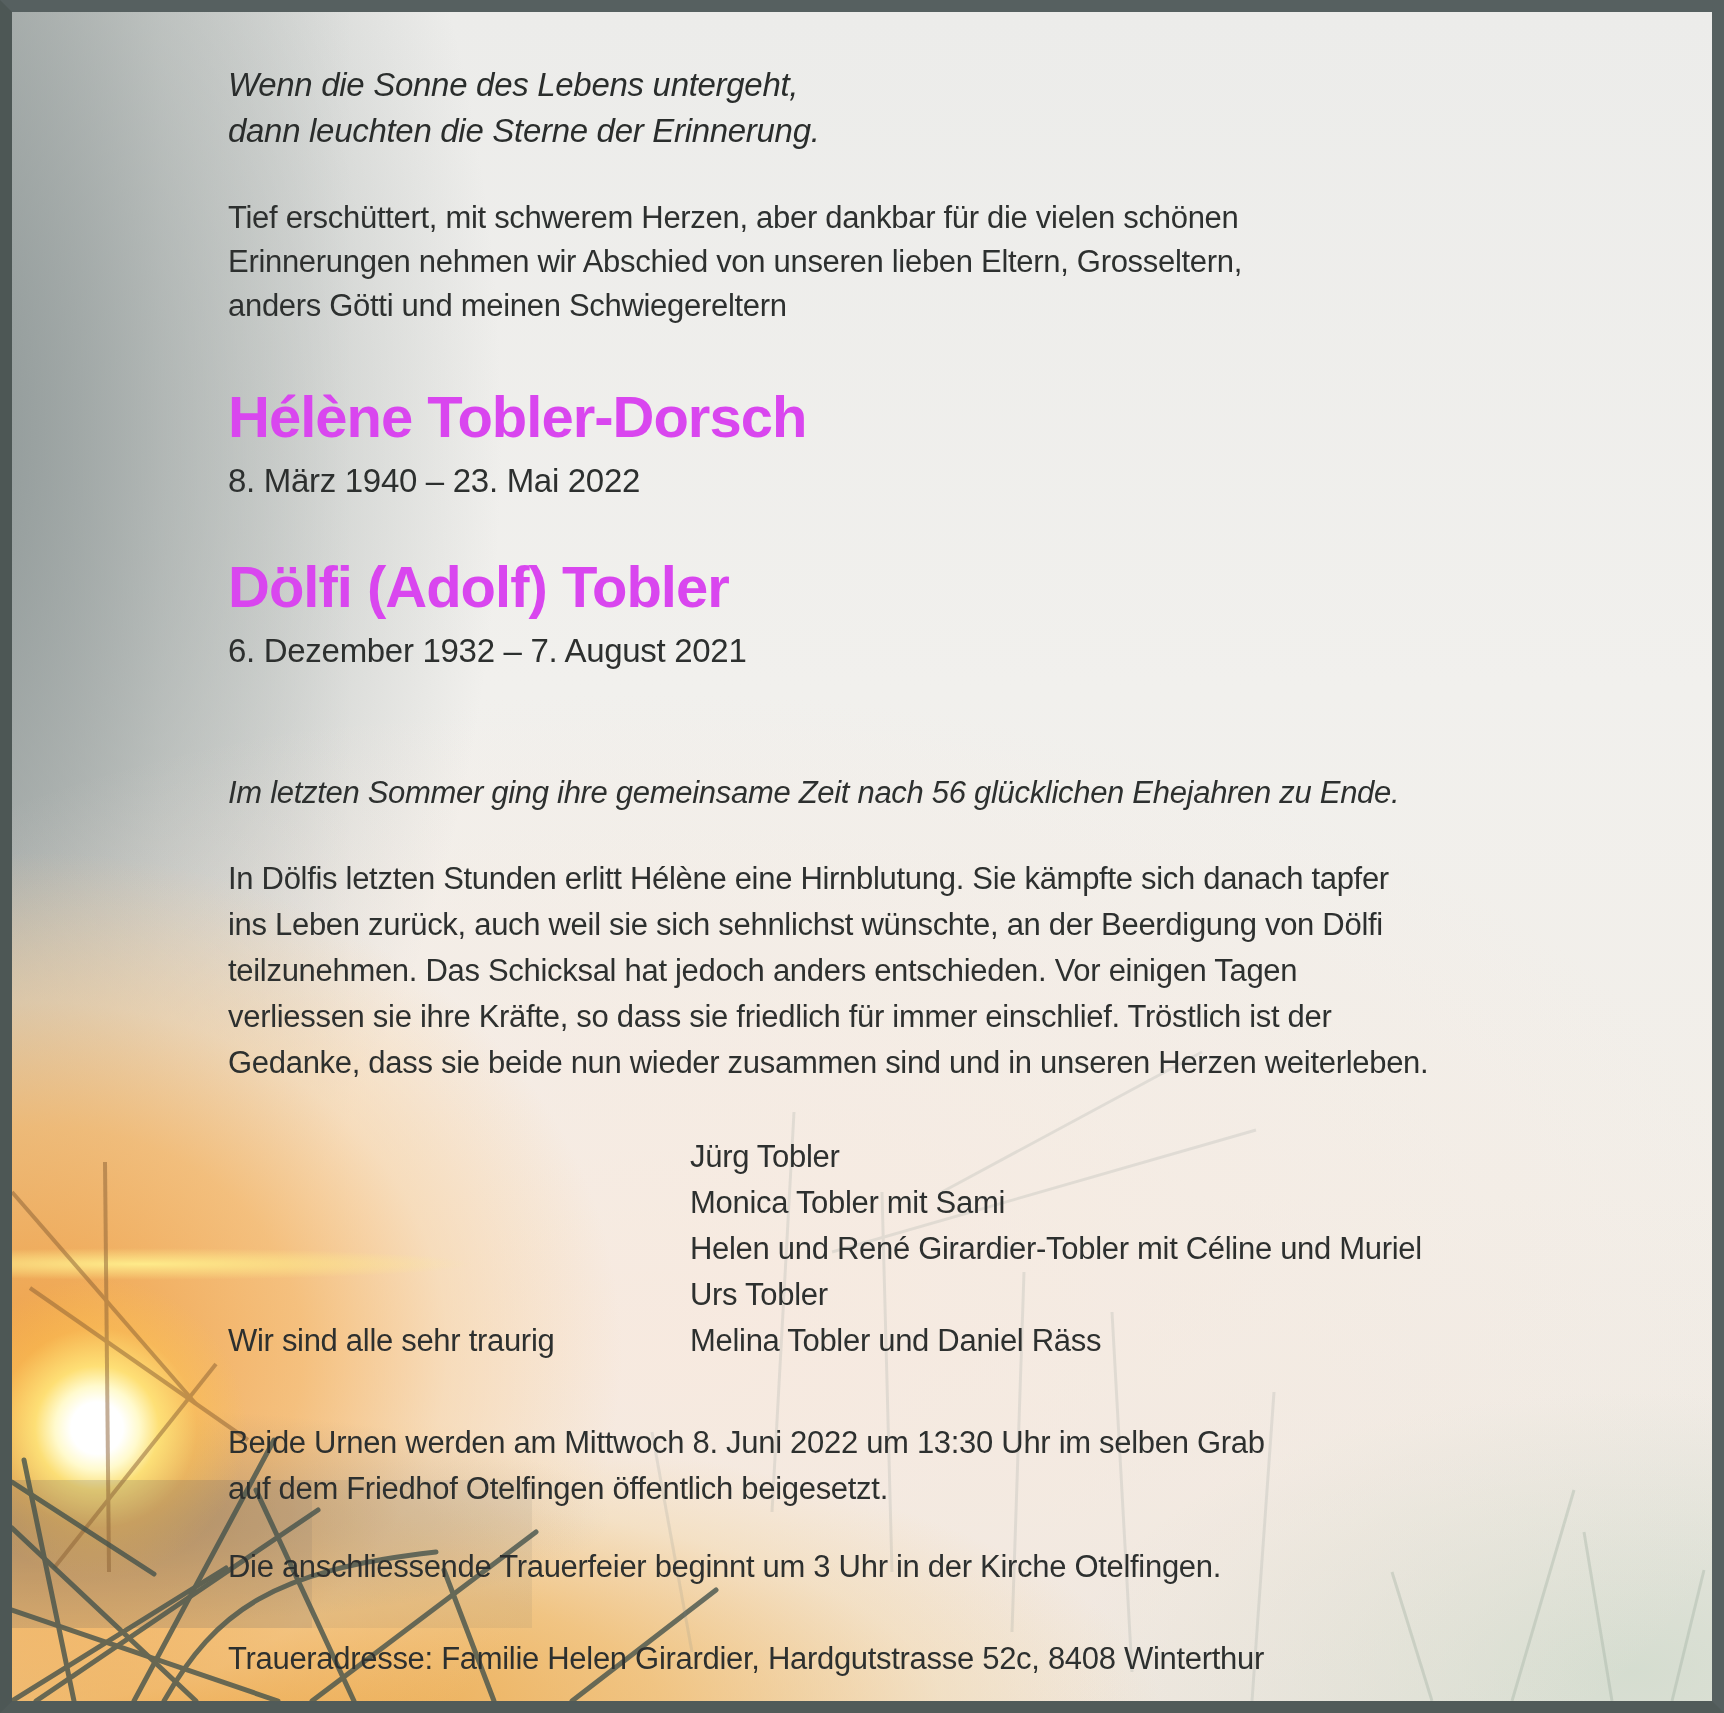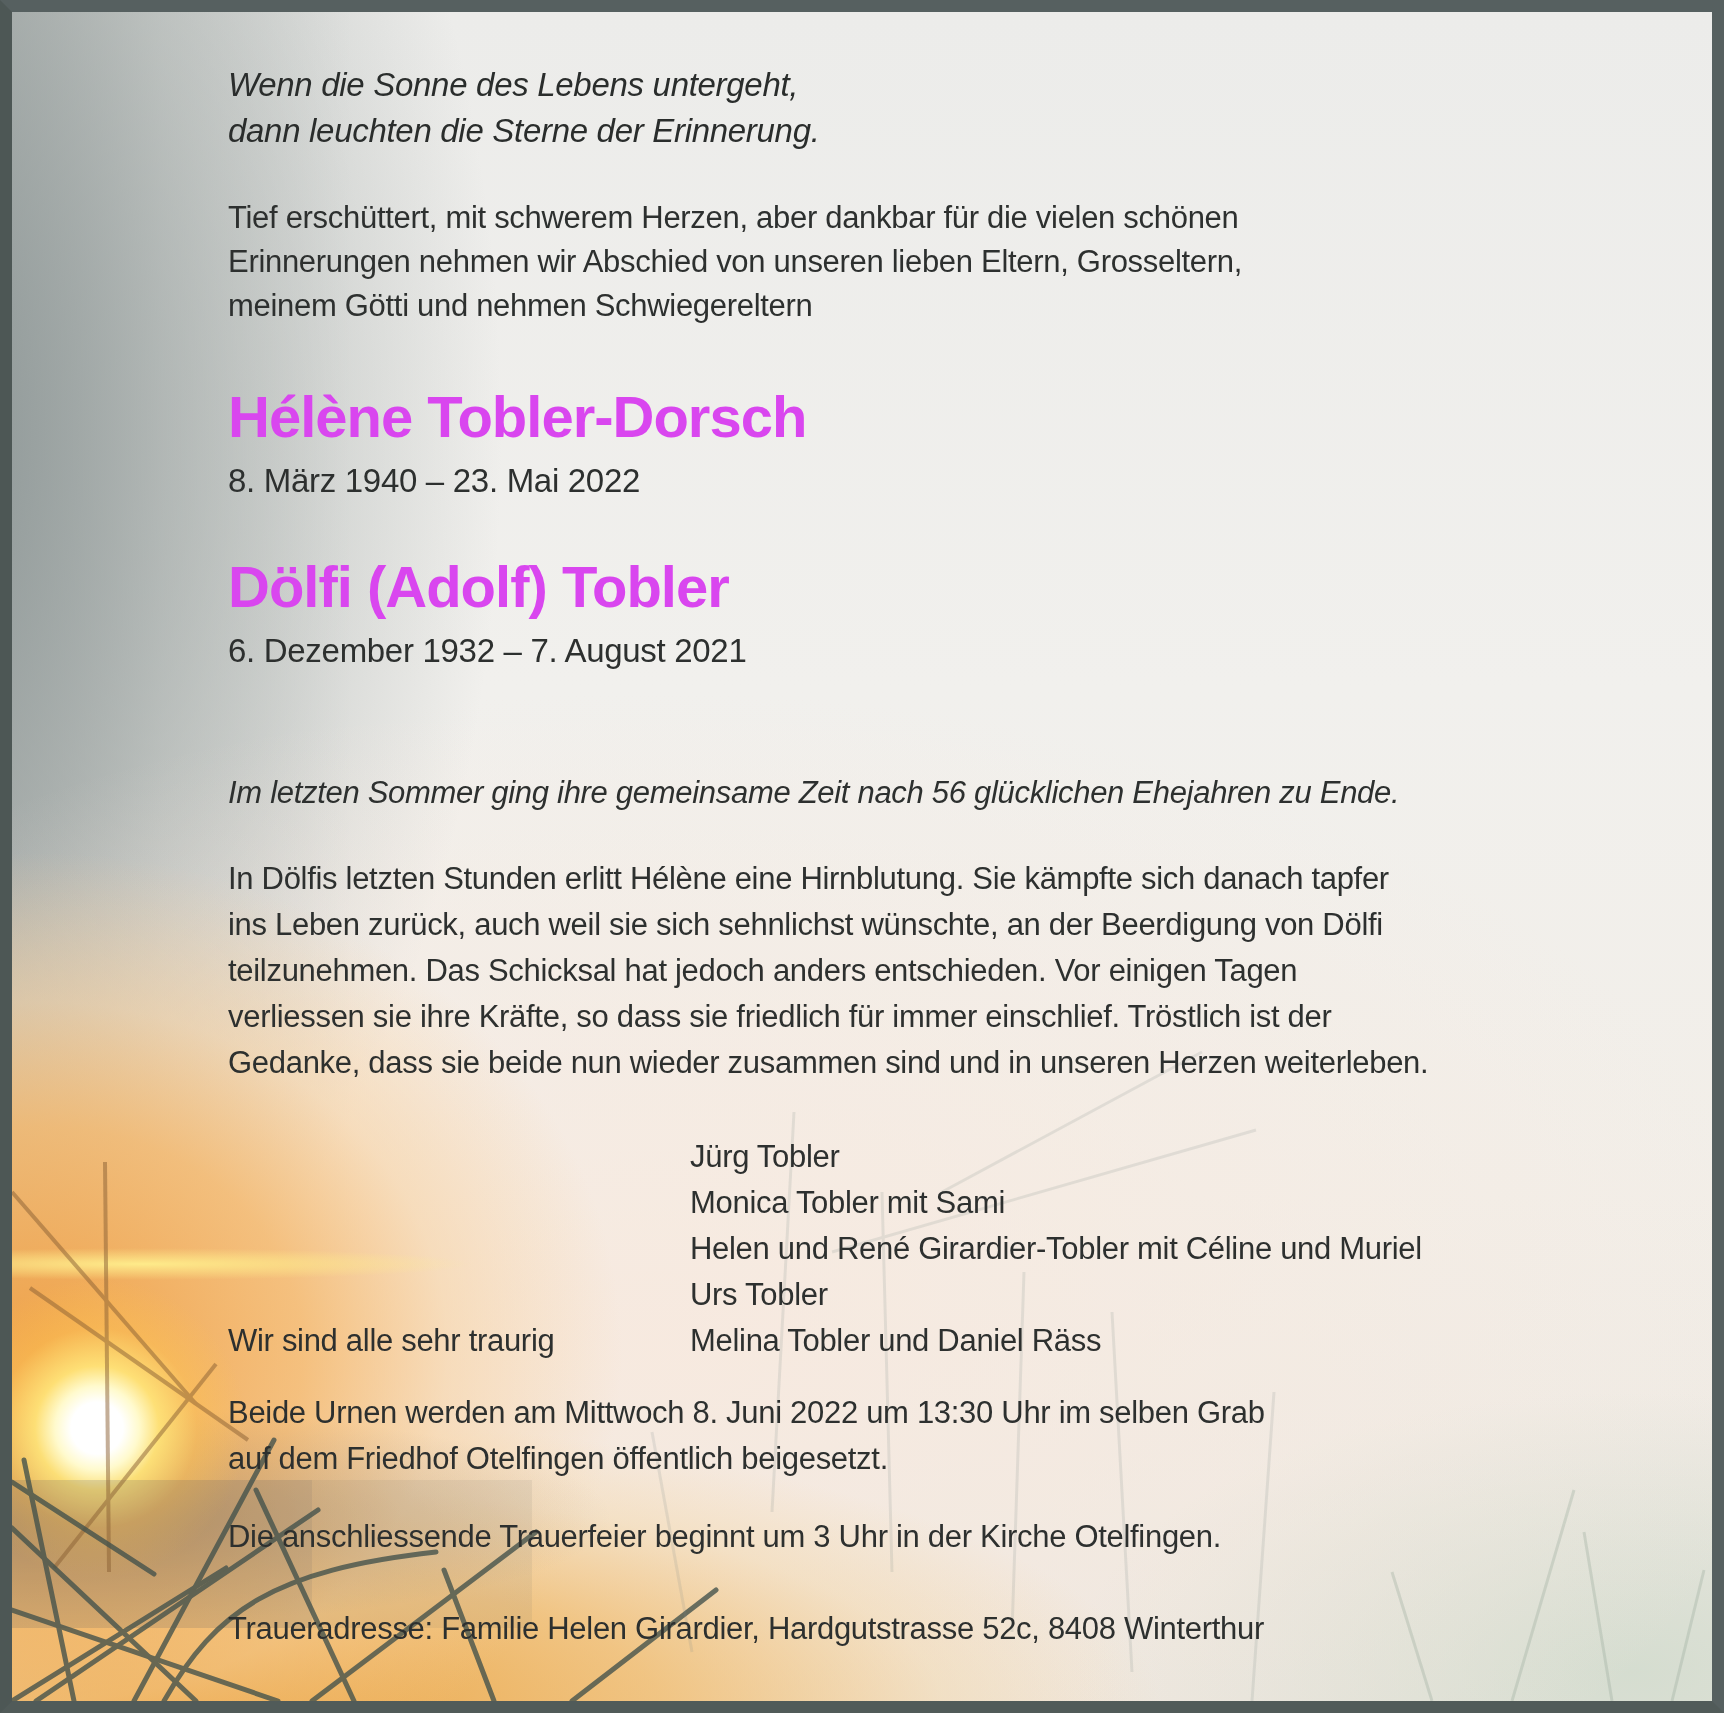--- a/index.html
+++ b/index.html
@@ -67,21 +67,21 @@
     margin-top:58px;
     font-size:58px;font-weight:bold;line-height:62px;
     letter-spacing:-1px;color:#d946ef;
   }
   .name-h.second{margin-top:52px;}
   .dates{margin-top:10px;font-size:33px;line-height:46px;}
   .p-summary{margin-top:96px;line-height:46px;font-style:italic;}
   .p-body{margin-top:40px;line-height:46px;}
   .mourners{margin-top:48px;display:flex;line-height:46px;align-items:flex-end;}
   .mourners .label{width:462px;flex:0 0 462px;}
-  .burial{margin-top:26px;line-height:46px;}
+  .burial{margin-top:56px;line-height:46px;}
   .service{margin-top:32px;line-height:46px;}
   .address{margin-top:46px;line-height:46px;}
   .line{white-space:nowrap;}
 </style>
 </head>
 <body>
 
 <div class="page">
 
   <div class="photo"></div>
@@ -135,21 +135,21 @@
   <div class="content">
 
     <div class="epigraph">
       <div class="line">Wenn die Sonne des Lebens untergeht,</div>
       <div class="line">dann leuchten die Sterne der Erinnerung.</div>
     </div>
 
     <div class="intro">
       <div class="line">Tief erschüttert, mit schwerem Herzen, aber dankbar für die vielen schönen</div>
       <div class="line">Erinnerungen nehmen wir Abschied von unseren lieben Eltern, Grosseltern,</div>
-      <div class="line">meinem Götti und nehmen Schwiegereltern</div>
+      <div class="line">anders Götti und meinen Schwiegereltern</div>
     </div>
 
     <div class="name-h">Hélène Tobler-Dorsch</div>
     <div class="dates">8. März 1940 – 23. Mai 2022</div>
 
     <div class="name-h second">Dölfi (Adolf) Tobler</div>
     <div class="dates">6. Dezember 1932 – 7. August 2021</div>
 
     <div class="p-summary line">Im letzten Sommer ging ihre gemeinsame Zeit nach 56 glücklichen Ehejahren zu Ende.</div>
 

